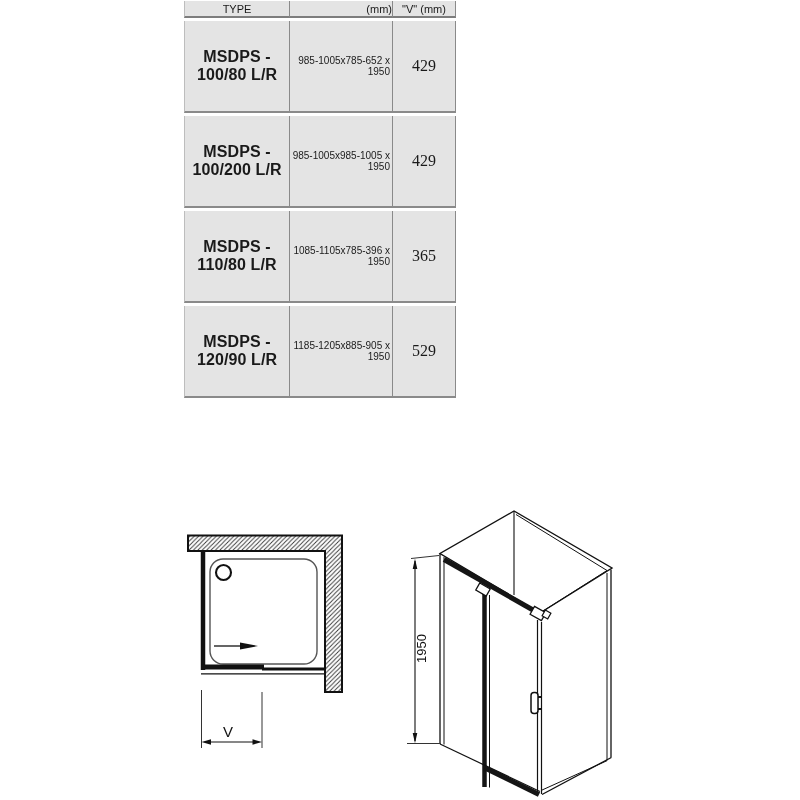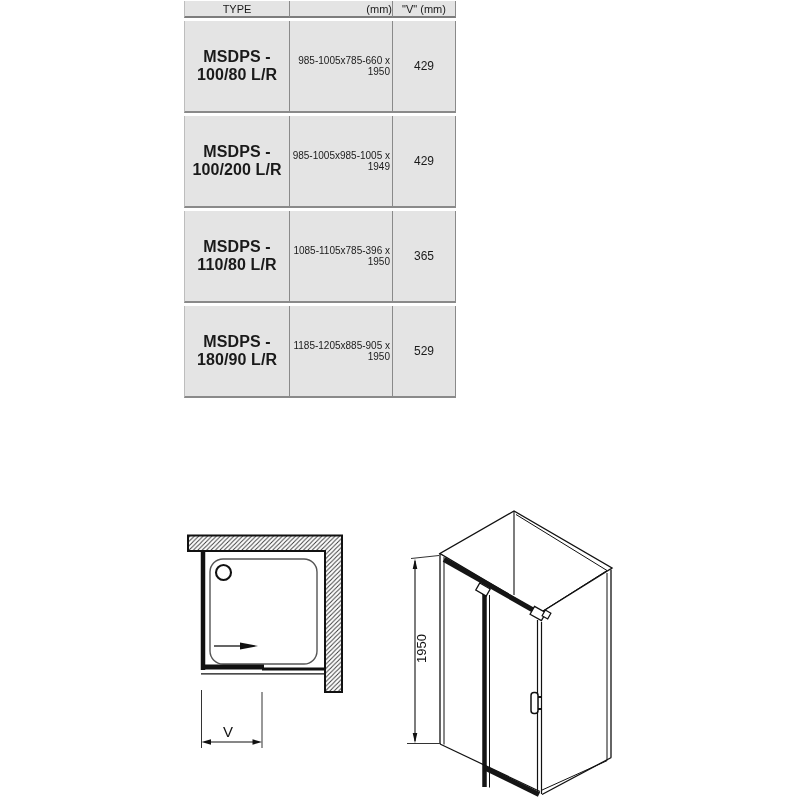--- a/index.html
+++ b/index.html
@@ -9,21 +9,21 @@
              border-collapse:separate;border-spacing:0 3px;}
   table.spec th{height:15px;background:#e4e4e4;font-weight:400;font-size:11px;color:#1a1a1a;
                 border-bottom:2px solid #7d7d7d;vertical-align:middle;text-align:center;padding:0;}
   table.spec td{height:90px;background:#e4e4e4;text-align:center;vertical-align:middle;
                 border-bottom:2px solid #8a8a8a;padding:0 2px;}
   table.spec th:first-child,table.spec td:first-child{border-left:1px solid #bdbdbd;border-right:1.5px solid #8a8a8a;}
   table.spec th:nth-child(2),table.spec td:nth-child(2){border-right:1.5px solid #8a8a8a;text-align:right;}
   table.spec th:last-child,table.spec td:last-child{border-right:1.5px solid #8a8a8a;}
   td.c-type{font-weight:700;font-size:16px;letter-spacing:0.1px;}
   td.c-mm{font-size:10px;}
-  td.c-v{font-size:12px;}
+  td.c-v{font-size:16px;font-family:Liberation Serif, serif;}
   svg.drawings{position:absolute;left:0;top:0;}
   svg text{font-family:"Liberation Sans",sans-serif;fill:#111;}
 </style>
 </head>
 <body>
 
 <div class="canvas">
 
   <table class="spec">
     <colgroup>
@@ -34,35 +34,35 @@
     <thead>
       <tr>
         <th>TYPE</th>
         <th>(mm)</th>
         <th>"V" (mm)</th>
       </tr>
     </thead>
     <tbody>
       <tr>
         <td class="c-type">MSDPS - 100/80 L/R</td>
-        <td class="c-mm">985-1005x785-660 x 1950</td>
+        <td class="c-mm">985-1005x785-652 x 1950</td>
         <td class="c-v">429</td>
       </tr>
       <tr>
         <td class="c-type">MSDPS - 100/200 L/R</td>
-        <td class="c-mm">985-1005x985-1005 x 1949</td>
+        <td class="c-mm">985-1005x985-1005 x 1950</td>
         <td class="c-v">429</td>
       </tr>
       <tr>
         <td class="c-type">MSDPS - 110/80 L/R</td>
         <td class="c-mm">1085-1105x785-396 x 1950</td>
         <td class="c-v">365</td>
       </tr>
       <tr>
-        <td class="c-type">MSDPS - 180/90 L/R</td>
+        <td class="c-type">MSDPS - 120/90 L/R</td>
         <td class="c-mm">1185-1205x885-905 x 1950</td>
         <td class="c-v">529</td>
       </tr>
     </tbody>
   </table>
 
   <svg class="drawings" width="800" height="800" viewBox="0 0 800 800">
     <defs>
       <pattern id="hatch" patternUnits="userSpaceOnUse" width="4.4" height="4.4">
         <path d="M-1.1,1.1 l2.2,-2.2 M0,4.4 l4.4,-4.4 M3.3,5.5 l2.2,-2.2" stroke="#333" stroke-width="0.9" fill="none"></path>

